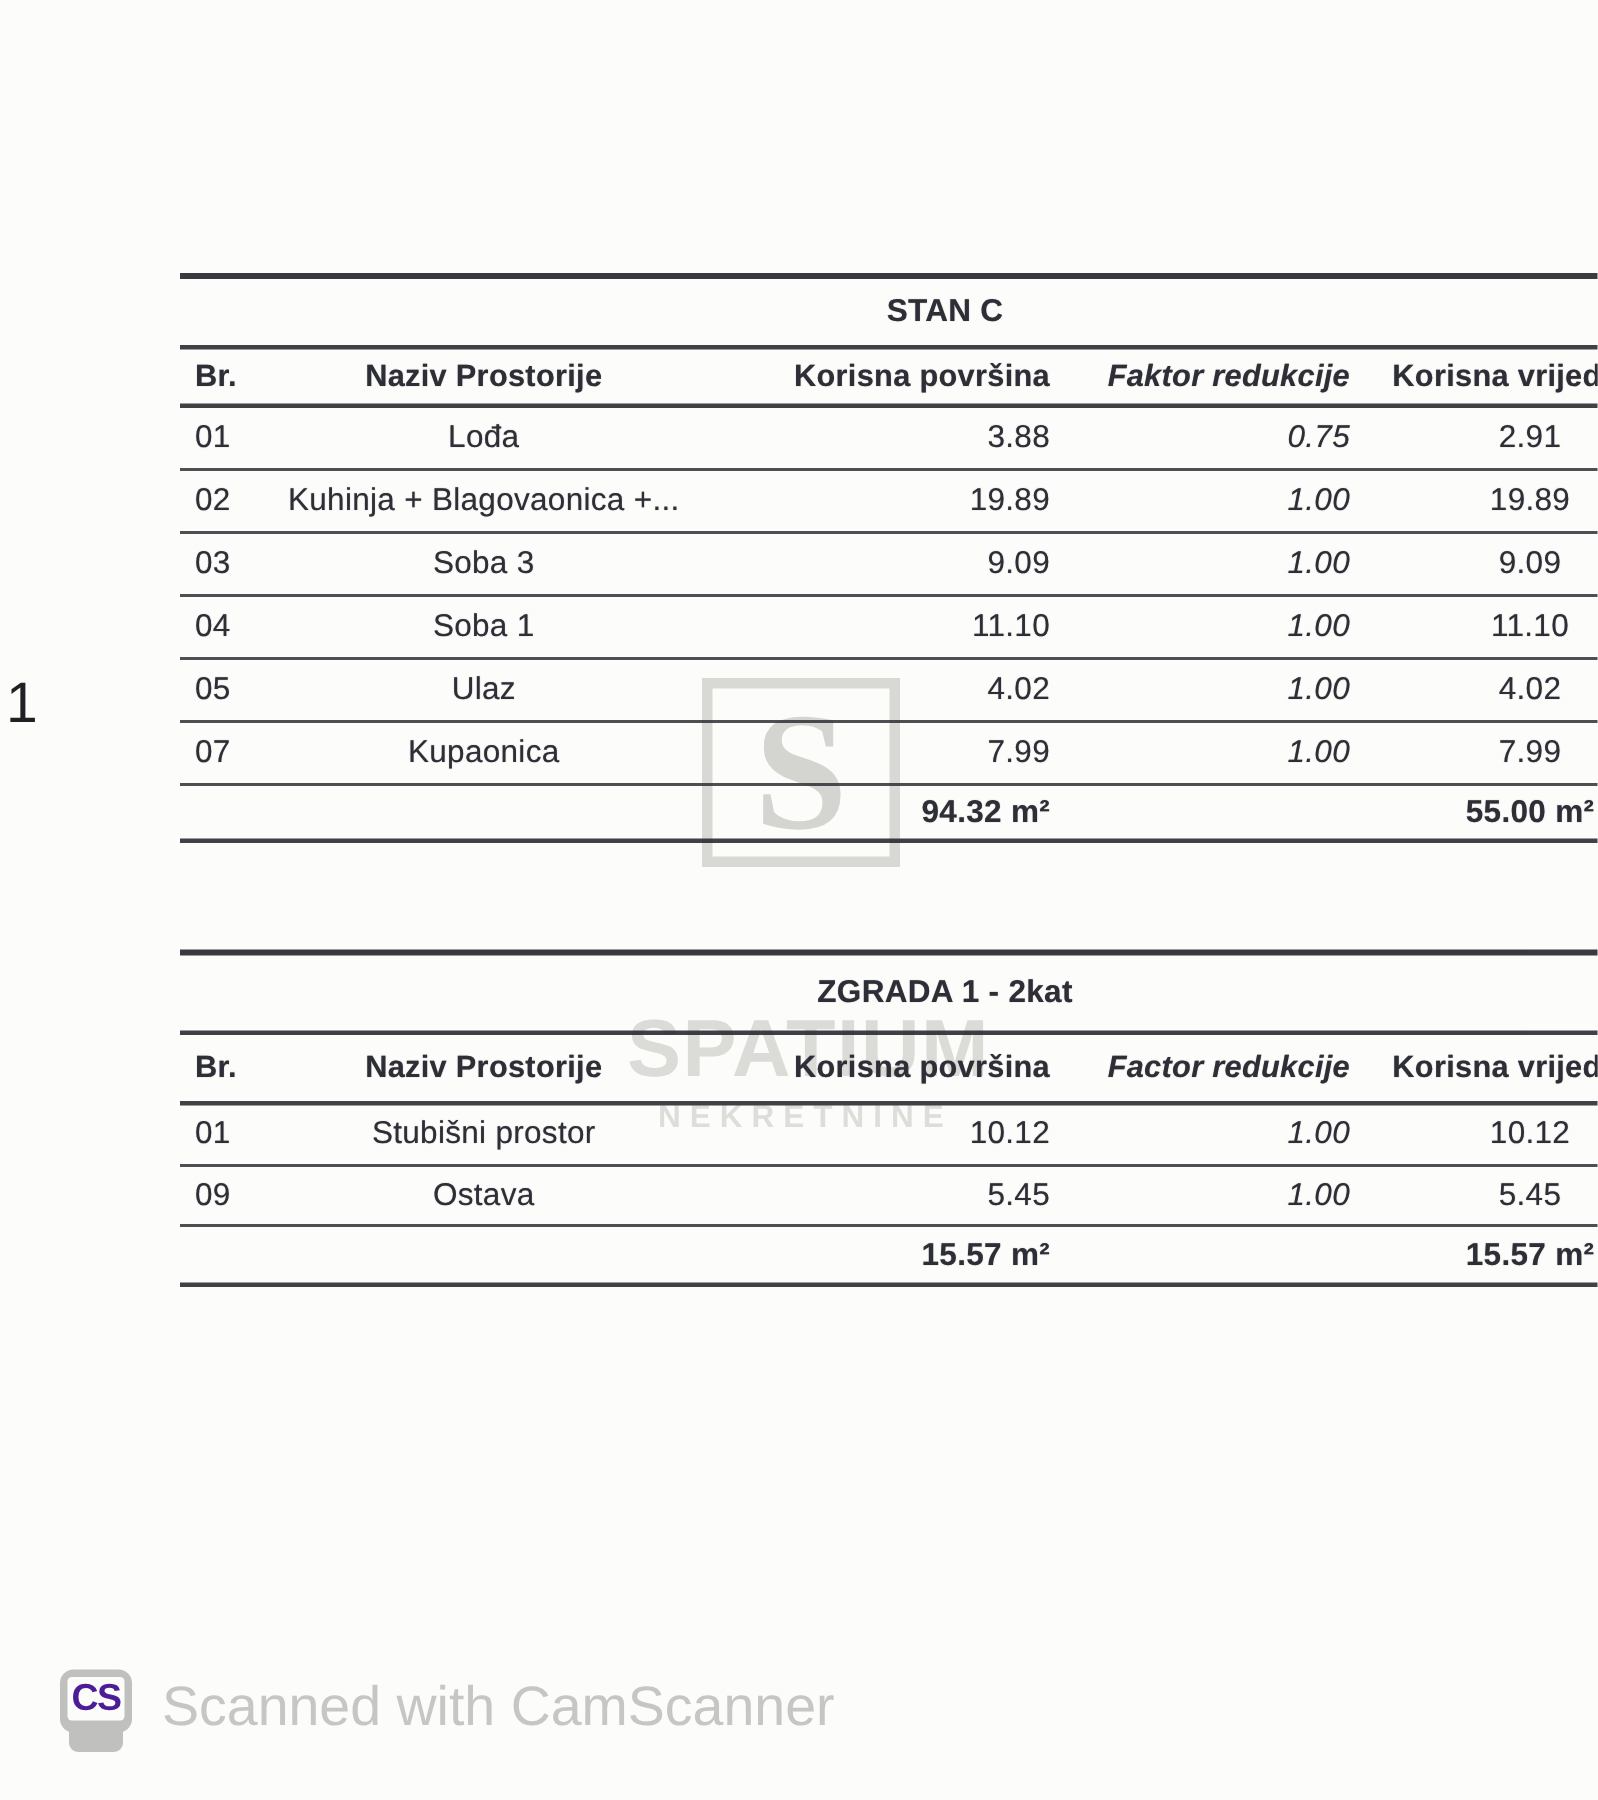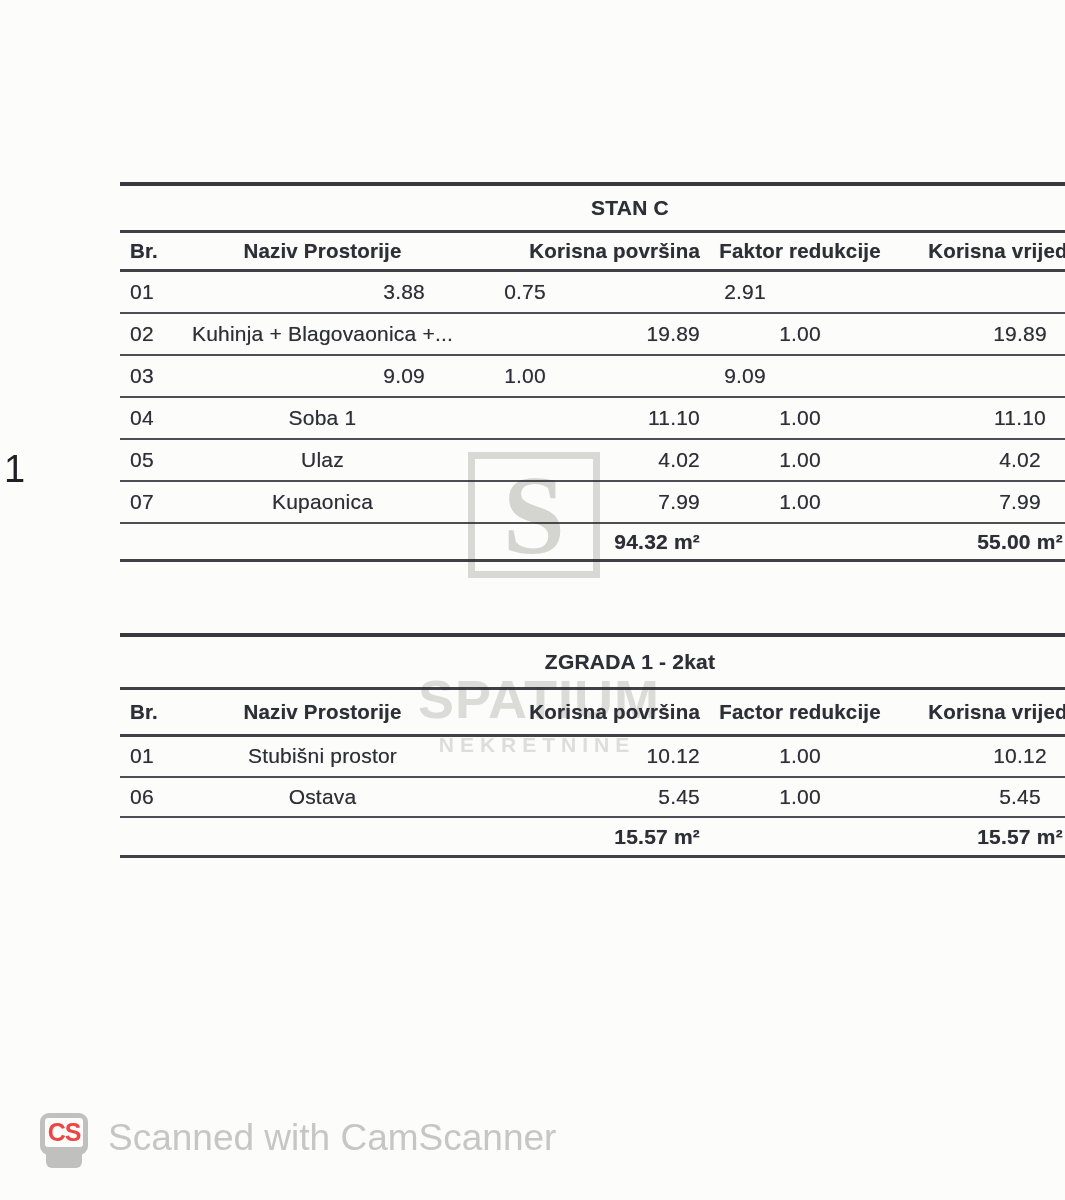--- a/index.html
+++ b/index.html
@@ -58,21 +58,21 @@
     box-sizing:border-box;
   }
   .thead,.trow,.ttotal{display:flex; align-items:center; box-sizing:border-box;}
   .thead{font-weight:bold; font-size:20.5px; border-bottom:3px solid rgba(37,37,43,0.88);}
   .trow{font-size:21px; border-bottom:2.5px solid rgba(40,40,46,0.82);}
   .ttotal{font-weight:bold; font-size:21px; border-bottom:3px solid rgba(37,37,43,0.88);}
   .cell{box-sizing:border-box; white-space:nowrap;}
   .c0{width:65px; padding-left:10px; text-align:left;}
   .c1{width:275px; text-align:center;}
   .c2{width:240px; text-align:right;}
-  .c3{width:200px; text-align:center;}
+  .c3{width:200px; text-align:right;font-style:italic;}
   .c4{width:240px; text-align:center;}
 
   #table-stan-c{top:182px;}
   #table-stan-c .ttitle{height:51px;}
   #table-stan-c .thead{height:39px;}
   #table-stan-c .trow{height:42px;}
   #table-stan-c .ttotal{height:38px;}
 
   #table-zgrada{top:633px;}
   #table-zgrada .ttitle{height:57px;}
@@ -88,21 +88,21 @@
   .cs-icon .tab{
     position:absolute; left:6px; top:38px; width:36px; height:17px;
     background:#c0c0bf; border-radius:0 0 6px 6px;
   }
   .cs-icon .inner{
     position:absolute; left:5px; top:5px; width:38px; height:29px;
     background:#fcfcfa; border-radius:3px;
     display:flex; align-items:center; justify-content:center;
   }
   .cs-icon .inner span{
-    font-size:25px; font-weight:bold; color:#ef4444; letter-spacing:-1px;
+    font-size:25px; font-weight:bold; color:#4c1d95; letter-spacing:-1px;
   }
   .cs-text{
     position:absolute; left:108px; top:1117px;
     font-size:37px; color:#c6c6c5; z-index:2;
   }
 </style>
 </head>
 <body>
 
 <div class="page">
@@ -122,33 +122,35 @@
     <div class="thead">
         <div class="cell c0">Br.</div>
         <div class="cell c1">Naziv Prostorije</div>
         <div class="cell c2">Korisna površina</div>
         <div class="cell c3">Faktor redukcije</div>
         <div class="cell c4">Korisna vrijednost</div>
       </div>
     <div class="tbody">
         <div class="trow">
           <div class="cell c0">01</div>
+          <div class="cell c1">Lođa</div>
           <div class="cell c2">3.88</div>
           <div class="cell c3">0.75</div>
           <div class="cell c4">2.91</div>
         </div>
         <div class="trow">
           <div class="cell c0">02</div>
           <div class="cell c1">Kuhinja + Blagovaonica +...</div>
           <div class="cell c2">19.89</div>
           <div class="cell c3">1.00</div>
           <div class="cell c4">19.89</div>
         </div>
         <div class="trow">
           <div class="cell c0">03</div>
+          <div class="cell c1">Soba 3</div>
           <div class="cell c2">9.09</div>
           <div class="cell c3">1.00</div>
           <div class="cell c4">9.09</div>
         </div>
         <div class="trow">
           <div class="cell c0">04</div>
           <div class="cell c1">Soba 1</div>
           <div class="cell c2">11.10</div>
           <div class="cell c3">1.00</div>
           <div class="cell c4">11.10</div>
@@ -188,21 +190,21 @@
       </div>
     <div class="tbody">
         <div class="trow">
           <div class="cell c0">01</div>
           <div class="cell c1">Stubišni prostor</div>
           <div class="cell c2">10.12</div>
           <div class="cell c3">1.00</div>
           <div class="cell c4">10.12</div>
         </div>
         <div class="trow">
-          <div class="cell c0">06</div>
+          <div class="cell c0">09</div>
           <div class="cell c1">Ostava</div>
           <div class="cell c2">5.45</div>
           <div class="cell c3">1.00</div>
           <div class="cell c4">5.45</div>
         </div>
       </div>
     <div class="ttotal">
       <div class="cell c0"></div>
       <div class="cell c1"></div>
       <div class="cell c2">15.57 m²</div>

